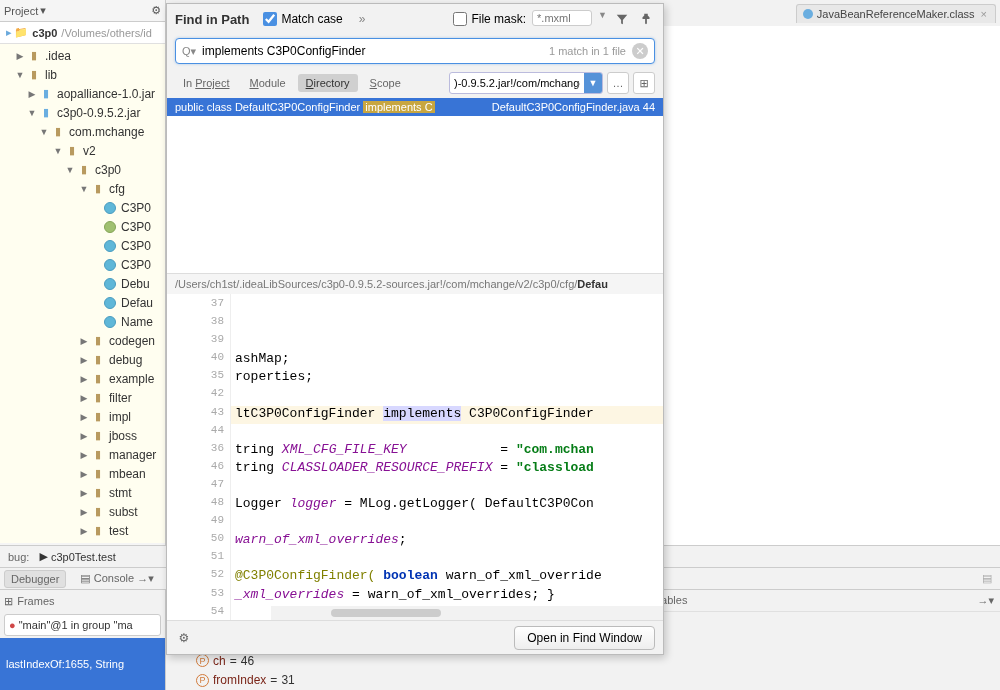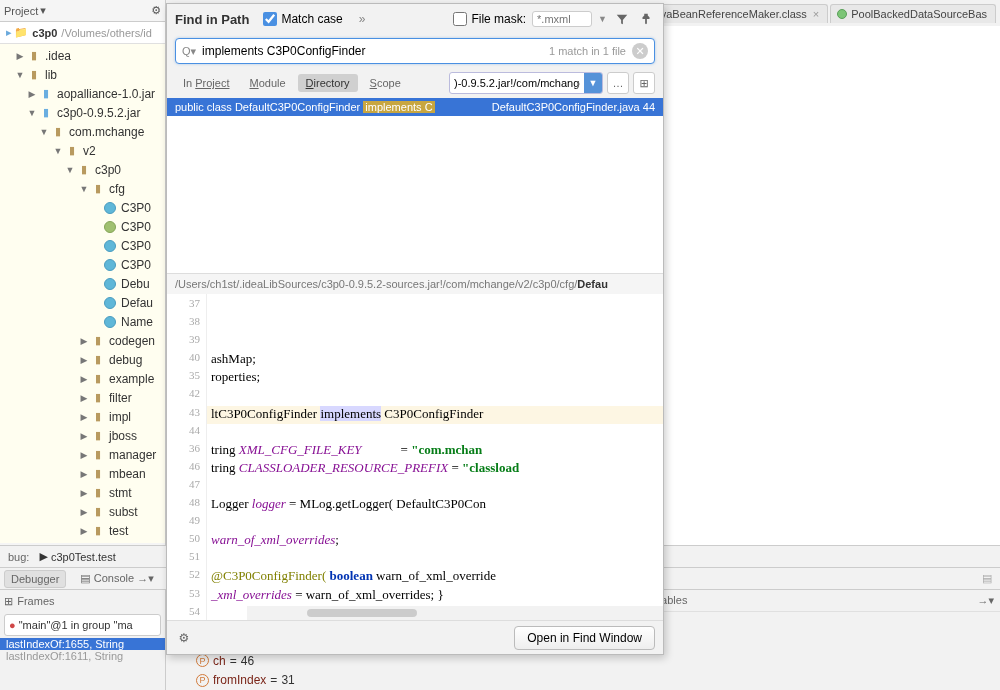--- a/index.html
+++ b/index.html
@@ -39,21 +39,21 @@
 .hl-class { background: #e0e8d0; padding: 1px 3px; }
 .kw { color: #0033b3; font-weight: bold; }
 
 
 .fip { position: absolute; left: 166px; top: 3px; width: 498px; background: #f2f2f2; border: 1px solid #bbb; box-shadow: 2px 3px 8px rgba(0,0,0,.2); z-index: 20; }
 .fip-header { display: flex; align-items: center; height: 30px; padding: 0 8px; }
 .fip-title { font-weight: bold; font-size: 13px; color: #333; }
 .checkbox { display: inline-flex; align-items: center; margin-left: 14px; gap: 4px; }
 .checkbox input { width: 14px; height: 14px; accent-color: #4a90e2; }
 .cb-label { font-size: 12px; }
-.header-right { margin-left: auto; display: flex; align-items: center; gap: 6px; }
+.header-right { margin-left: auto; display: flex; gap: 6px; }
 .mask-field { width: 60px; height: 16px; border: 1px solid #ccc; border-radius: 3px; padding: 0 4px; font-size: 11px; color: #999; background: #fff; }
 .icon-btn { width: 18px; height: 18px; display: inline-flex; align-items: center; justify-content: center; color: #666; cursor: pointer; }
 
 .fip-search { padding: 4px 8px; }
 .search-box { display: flex; align-items: center; border: 1px solid #4a90e2; border-radius: 4px; background: #fff; height: 26px; padding: 0 6px; gap: 6px; box-shadow: 0 0 3px rgba(74,144,226,.4); }
 .search-box .q { color: #888; font-size: 11px; }
 .search-box input { flex: 1; border: none; outline: none; font-size: 12px; }
 .match-info { color: #999; font-size: 11px; }
 .clear-btn { width: 16px; height: 16px; border-radius: 50%; background: #ccc; color: #fff; display: inline-flex; align-items: center; justify-content: center; font-size: 11px; cursor: pointer; }
 
@@ -69,21 +69,21 @@
 
 .result-row { background: #3874d6; color: #fff; padding: 3px 8px; font-size: 11px; display: flex; align-items: center; }
 .result-row .hl { background: #c8a640; color: #fff; padding: 0 2px; }
 .result-row .file { margin-left: auto; }
 
 .results-space { height: 158px; background: #fff; border-bottom: 1px solid #ddd; }
 
 .preview-path { padding: 4px 8px; font-size: 11px; color: #777; background: #f5f5f5; white-space: nowrap; overflow: hidden; }
 .preview-path b { color: #333; }
 
-.code-preview { display: flex; background: #fff; height: 326px; font-family: Liberation Serif, serif; font-size: 13px; position: relative; }
+.code-preview { display: flex; background: #fff; height: 326px; font-family: Liberation Mono, monospace; font-size: 13px; position: relative; padding-left: 24px; }
 .gutter { width: 40px; border-right: 1px solid #eee; text-align: right; color: #aaa; font-size: 11px; padding-top: 3px; }
 .gutter div { height: 18.1px; padding-right: 6px; }
 .code-lines { flex: 1; padding-top: 3px; overflow: hidden; position: relative; }
 .code-lines .ln { height: 18.1px; white-space: nowrap; padding-left: 4px; }
 .ln.hl-line { background: #fdf6e3; }
 .hl-word { background: #d8d8ff; }
 .kw2 { color: #0033b3; font-weight: bold; }
 .field { color: #871094; font-style: italic; }
 .str { color: #067d17; font-weight: bold; }
 .anno { color: #808000; }
@@ -102,21 +102,21 @@
 .dock-toolbar { display: flex; align-items: center; height: 22px; border-bottom: 1px solid #ccc; padding: 0 4px; gap: 8px; font-size: 11px; }
 .dbg-btn { color: #666; padding: 2px 6px; }
 .dbg-btn.sel { background: #e0e0e0; border: 1px solid #ccc; border-radius: 3px; }
 .dbg-icons { margin-left: auto; display: flex; gap: 2px; }
 .mini-ic { width: 14px; height: 14px; color: #aaa; }
 
 .dock-body { display: flex; height: calc(100% - 44px); }
 .frames-panel { width: 166px; border-right: 1px solid #ccc; }
 .frames-hdr { display: flex; align-items: center; height: 22px; padding: 0 4px; font-size: 11px; color: #666; gap: 4px; }
 .frames-filter { height: 22px; background: #fff; border: 1px solid #ccc; border-radius: 3px; margin: 2px 4px; display: flex; align-items: center; padding: 0 4px; font-size: 11px; color: #333; overflow: hidden; }
-.frame-row { padding: 0 6px; font-size: 11px; color: #999; white-space: nowrap; overflow: hidden; }
+.frame-row { padding: 20px 6px; font-size: 11px; color: #999; white-space: nowrap; overflow: hidden; }
 .frame-row.sel { background: #3874d6; color: #fff; }
 
 .vars-panel { flex: 1; display: flex; flex-direction: column; }
 .vars-hdr { display: flex; align-items: center; height: 22px; padding: 0 6px; border-bottom: 1px solid #e0e0e0; font-size: 11px; color: #666; }
 .vars-hdr .sel-box { margin-left: 4px; width: 350px; height: 18px; border: 1px solid #ccc; border-radius: 3px; background: #fff; }
 .vars-icons { margin-left: 8px; display: flex; gap: 4px; color: #888; }
 .vars-plus { border-left: 1px solid #ccc; padding: 0 6px; margin-left: 4px; color: #888; font-size: 14px; }
 .vars-label { margin-left: 6px; display: flex; align-items: center; gap: 4px; }
 .var-row { display: flex; align-items: center; height: 20px; padding: 0 4px 0 20px; font-size: 12px; }
 .var-row .mark { width: 13px; height: 13px; border-radius: 50%; display: inline-flex; align-items: center; justify-content: center; font-size: 9px; margin-right: 4px; }
@@ -129,24 +129,20 @@
 .var-arrow { color: #888; margin-right: 4px; font-size: 9px; }
 </style>
 </head>
 <body>
 
 <div class="top-tabs">
   <div class="top-tab">
       <span class="dot dot-j"></span>
       <span>JavaBeanReferenceMaker.class</span>
       <span class="x">×</span>
-    </div>
-  <div class="top-tab">
-      <span class="dot dot-c"></span>
-      <span>PoolBackedDataSourceBas</span>
     </div>
 </div>
 
 <div class="left-col">
   <div class="proj-header">
     <span>Project</span>
       <span class="arrow">▾</span>
     <span class="gear">
         <span>⚙</span>
       </span>

